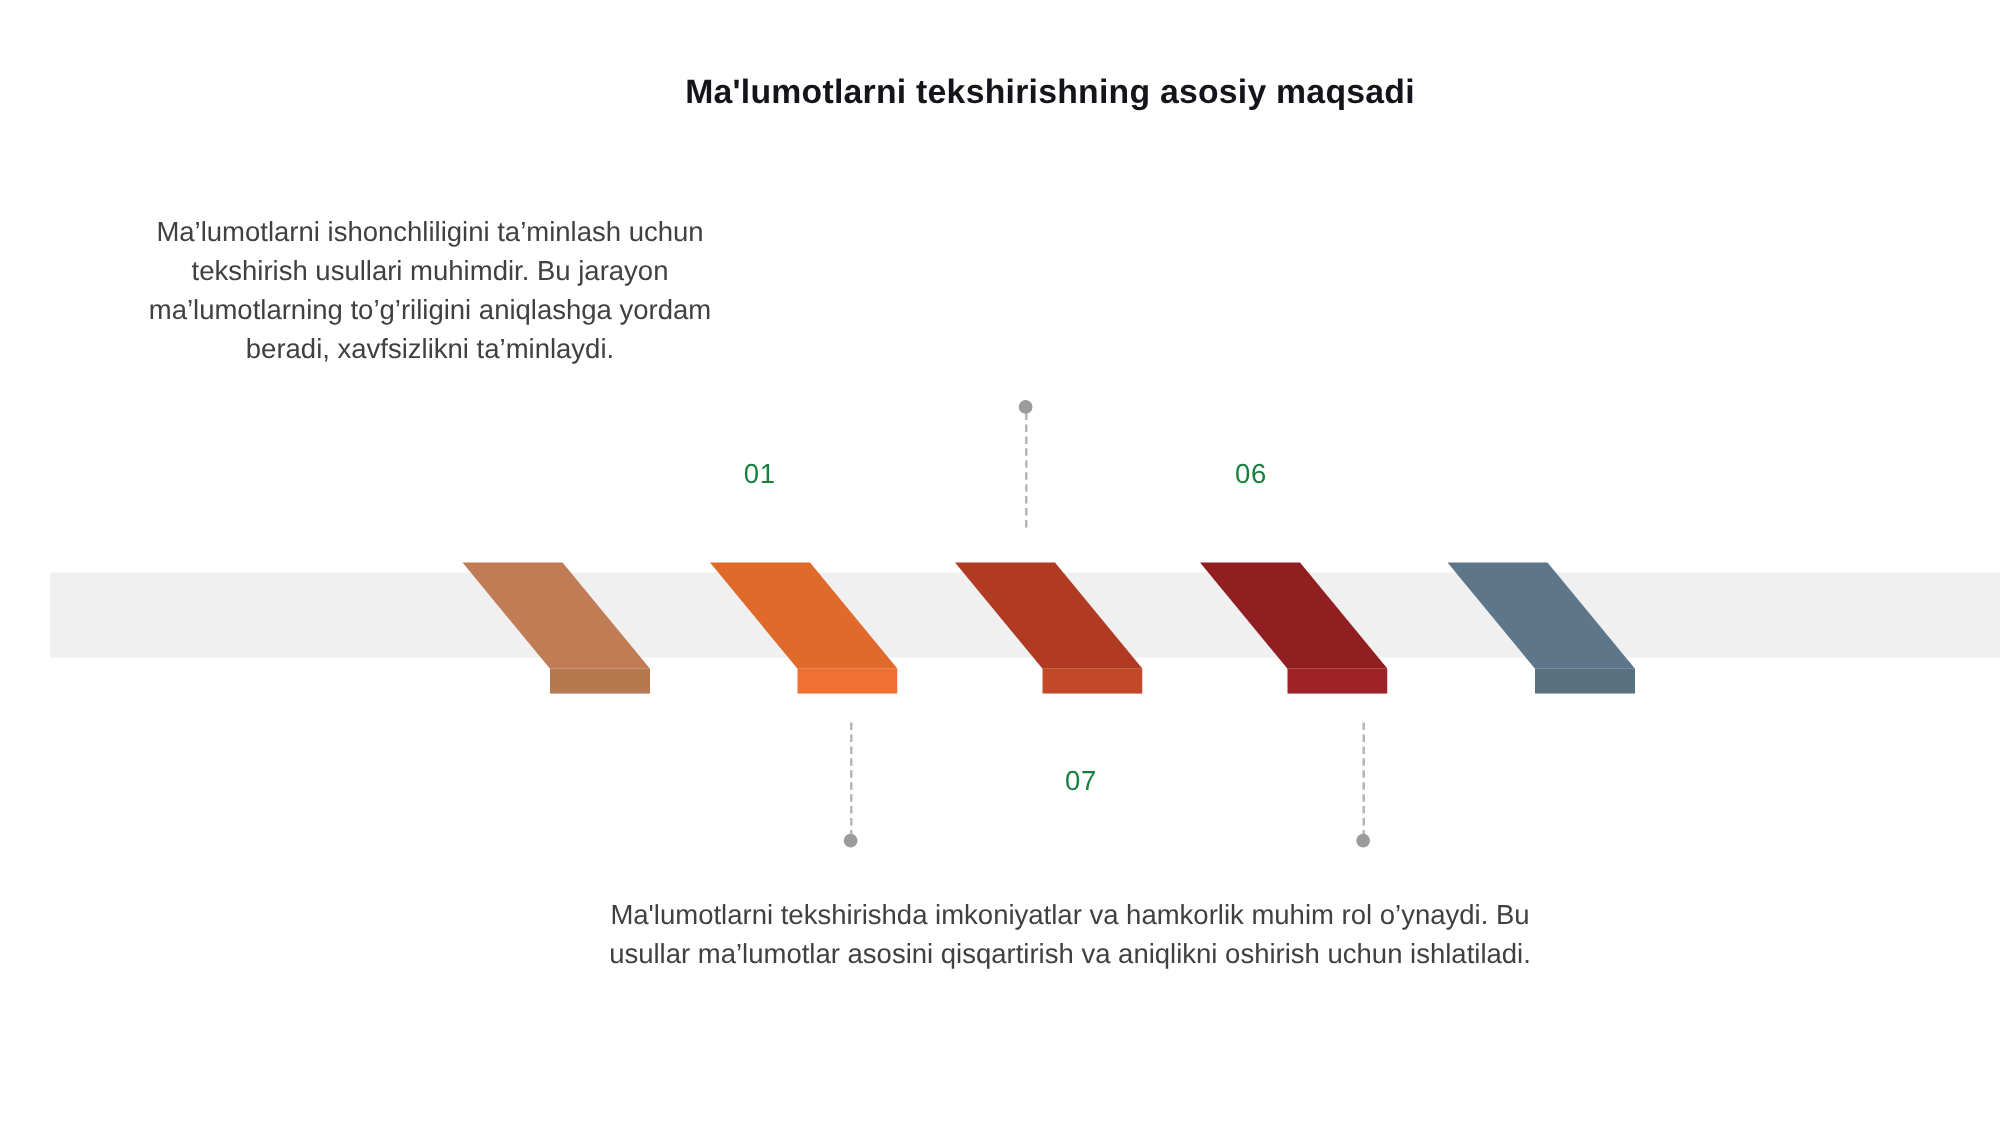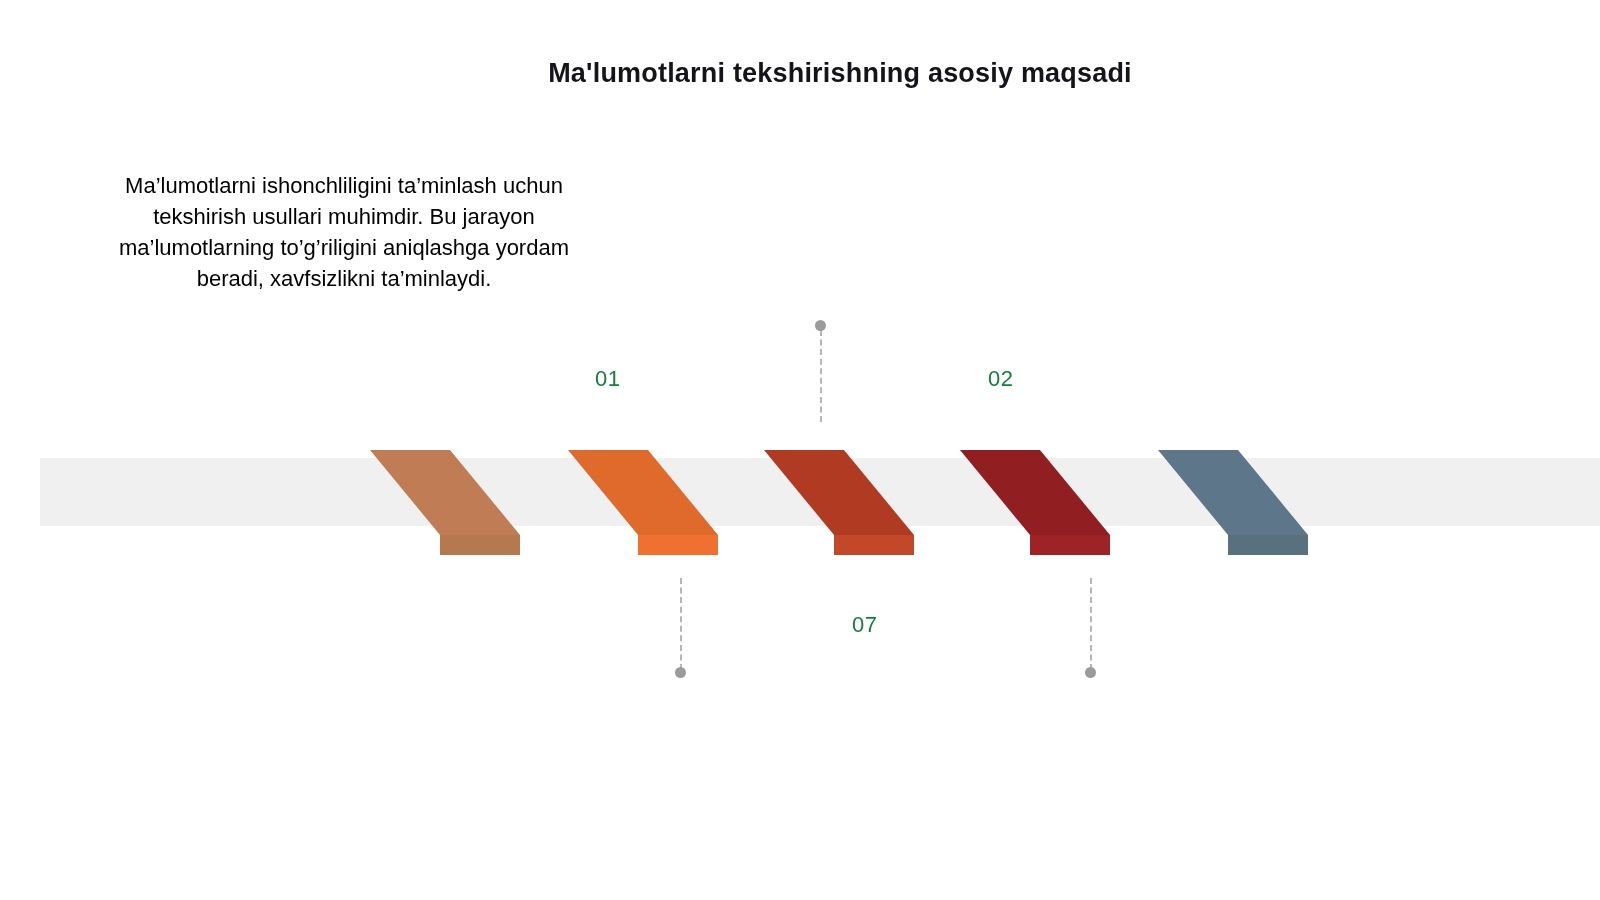--- a/index.html
+++ b/index.html
@@ -60,21 +60,21 @@
   }
   .ribbon svg {
     display: block;
   }
 
   
   .blurb {
     position: absolute;
     font-size: 22px;
     line-height: 31px;
-    color: #000000;
+    color: #404040;
     text-align: center;
   }
   .blurb-1 { left: 78px;  top: 170px; width: 452px; }
   .blurb-2 { left: 985px; top: 170px; width: 492px; }
   .blurb-3 { left: 440px; top: 716px; width: 752px; }
 
   
   .step-num {
     position: absolute;
     font-size: 22px;
@@ -149,23 +149,24 @@
     <div class="ribbon" style="left:1118px">
       <svg width="150" height="125" viewBox="0 0 150 125" xmlns="http://www.w3.org/2000/svg">
         <polygon points="0,20 80,20 150,105 70,105" fill="#5d7689"></polygon>
         <polygon points="70,105 150,105 150,125 70,125" fill="#59707f"></polygon>
       </svg>
     </div>
 
   </div>
 
   <div class="blurb blurb-1">Ma’lumotlarni ishonchliligini ta’minlash uchun tekshirish usullari muhimdir. Bu jarayon ma’lumotlarning to’g’riligini aniqlashga yordam beradi, xavfsizlikni ta’minlaydi.</div>
+  <div class="blurb blurb-3">Ma'lumotlarni tekshirishda imkoniyatlar va hamkorlik muhim rol o’ynaydi. Bu usullar ma’lumotlar asosini qisqartirish va aniqlikni oshirish uchun ishlatiladi.</div>
 
   <div class="step-num step-01">01</div>
-  <div class="step-num step-02">02</div>
+  <div class="step-num step-02">06</div>
   <div class="step-num step-03">07</div>
 
   <div class="connector conn-a"></div>
   <div class="dot dot-a"></div>
 
   <div class="connector conn-b"></div>
   <div class="dot dot-b"></div>
 
   <div class="connector conn-c"></div>
   <div class="dot dot-c"></div>

